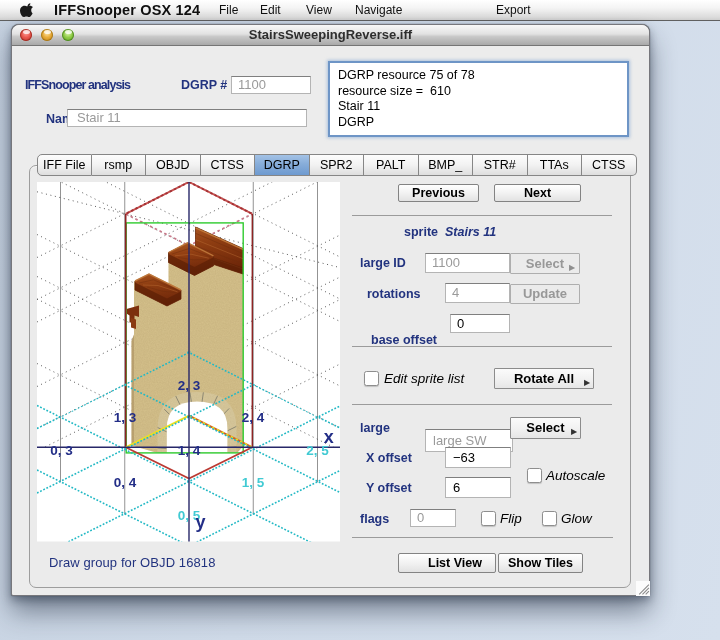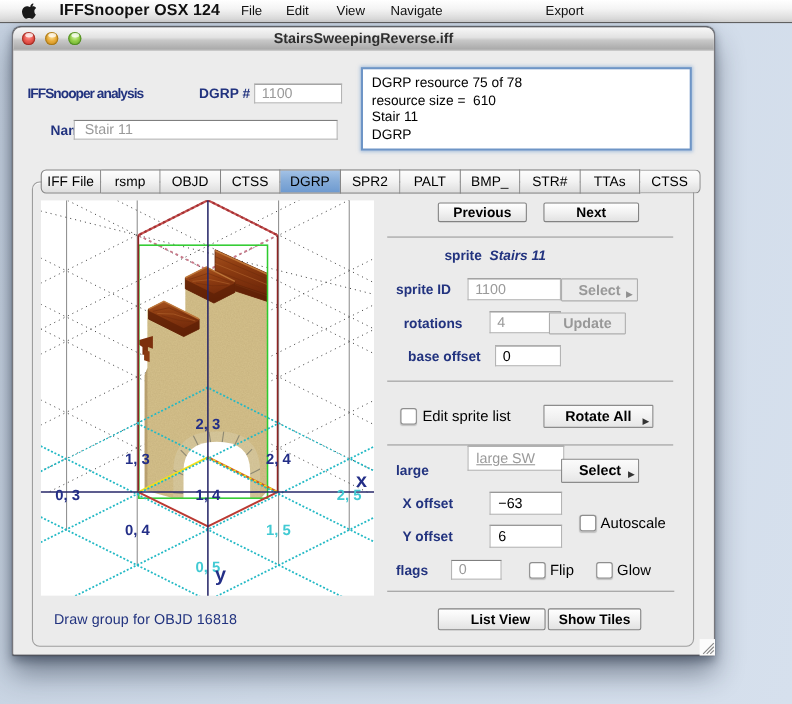--- a/index.html
+++ b/index.html
@@ -40,21 +40,21 @@
        border:1px solid #838383;border-radius:2px;text-align:center;
        font-size:12.5px;font-weight:bold;color:#000;}
   .rbtn{position:absolute;z-index:3;background:linear-gradient(#fbfbfb 0%,#f1f1f1 55%,#e6e6e6 100%);
        border:1px solid #8c8c8c;border-radius:1px;text-align:center;
        font-size:13px;font-weight:bold;color:#000;}
   .rbtn.dis{color:#989898;border-color:#aeaeae;background:#ebebeb;font-weight:bold;}
   .arrow{position:absolute;z-index:4;font-size:8px;color:#999;}
   .sep{position:absolute;z-index:3;height:1px;background:#9b9b9b;}
   .cb{position:absolute;z-index:3;width:13px;height:13px;background:#fff;border:1px solid #8e8e8e;
       border-radius:2.5px;box-shadow:0 1px 1px rgba(0,0,0,.18);}
-  .blab{position:absolute;z-index:3;font-size:13.5px;font-weight:normal;color:#000;white-space:pre;}
+  .blab{position:absolute;z-index:3;font-size:13.5px;font-weight:normal;color:#000;white-space:pre;font-style:italic;}
   
   #tabs{position:absolute;left:37px;top:154px;height:22px;display:flex;z-index:5;}
   #tabs .t{height:20px;line-height:21px;border:1px solid #868686;border-left:none;
      background:linear-gradient(#fdfdfd 0%,#f2f2f2 50%,#dedede 100%);
      font-size:12.5px;text-align:center;color:#000;}
   #tabs .t.first{border-left:1px solid #868686;border-radius:5px 0 0 5px;}
   #tabs .t.last{border-radius:0 5px 5px 0;}
   #tabs .t.sel{background:linear-gradient(#a3c2e6 0%,#87add9 45%,#6e9ad0 100%);}
   #grpbox{position:absolute;z-index:1;left:29px;top:165px;width:600px;height:421px;
      border:1px solid #9d9d9d;border-radius:7px;background:#ebebeb;
@@ -252,39 +252,39 @@
       <text x="189" y="519.6" text-anchor="middle" font-size="13.5" font-weight="bold" fill="#41cad3">0, 5</text>
       <text x="328.7" y="442.5" text-anchor="middle" font-size="18" font-weight="bold" fill="#232e87">x</text>
       <text x="200.5" y="528" text-anchor="middle" font-size="18" font-weight="bold" fill="#232e87">y</text>
 </svg></div>
 
 <div class="btn" style="left:398px;top:184px;width:79px;height:16px;line-height:16px;">Previous</div>
 <div class="btn" style="left:494px;top:184px;width:85px;height:16px;line-height:16px;">Next</div>
 <div class="sep" style="left:352px;top:215px;width:260px;"></div>
 
 <span class="abs nav" style="left:360px;top:225px;margin-left:44px;">sprite  <i>Stairs 11</i></span>
-<span class="abs nav" style="left:360px;top:256px;">sprite ID</span>
+<span class="abs nav" style="left:360px;top:256px;">large ID</span>
 <div class="fld gray" style="left:425px;top:253px;width:77px;height:18px;padding-left:6px;line-height:18px;">1100</div>
 <div class="rbtn dis" style="left:510px;top:253px;width:68px;height:19px;line-height:19px;">Select</div>
 <span class="arrow" style="left:569px;top:263px;color:#8f8f8f;">▶</span>
 <span class="abs nav" style="left:367px;top:287px;">rotations</span>
 <div class="fld gray" style="left:445px;top:283px;width:57px;height:18px;padding-left:6px;line-height:18px;">4</div>
-<div class="rbtn dis" style="left:499px;top:284px;width:68px;height:18px;line-height:18px;">Update</div>
-<span class="abs nav" style="left:371px;top:317px;">base offset</span>
+<div class="rbtn dis" style="left:510px;top:284px;width:68px;height:18px;line-height:18px;">Update</div>
+<span class="abs nav" style="left:371px;top:333px;">base offset</span>
 <div class="fld" style="left:450px;top:314px;width:52px;height:17px;padding-left:6px;">0</div>
 
 <div class="sep" style="left:352px;top:346px;width:260px;"></div>
 <div class="cb" style="left:364px;top:371px;"></div>
 <span class="blab" style="left:384px;top:371px;">Edit sprite list</span>
 <div class="rbtn" style="left:494px;top:368px;width:98px;height:19px;line-height:19px;">Rotate All</div>
 <span class="arrow" style="left:584px;top:378px;color:#333;">▶</span>
 <div class="sep" style="left:352px;top:404px;width:260px;"></div>
 
 <span class="abs nav" style="left:360px;top:421px;">large</span>
-<div class="fld gray" style="left:425px;top:405px;width:79px;height:21px;padding-left:7px;line-height:21px;text-decoration:underline;">large SW</div>
+<div class="fld gray" style="left:425px;top:429px;width:79px;height:21px;padding-left:7px;line-height:21px;">large SW</div>
 <div class="rbtn" style="left:510px;top:417px;width:69px;height:20px;line-height:20px;">Select</div>
 <span class="arrow" style="left:571px;top:427px;color:#333;">▶</span>
 <span class="abs nav" style="left:366px;top:451px;">X offset</span>
 <div class="fld" style="left:445px;top:447px;width:57px;height:19px;padding-left:7px;line-height:19px;">−63</div>
 <div class="cb" style="left:527px;top:468px;"></div>
 <span class="blab" style="left:546px;top:468px;">Autoscale</span>
 <span class="abs nav" style="left:366px;top:481px;">Y offset</span>
 <div class="fld" style="left:445px;top:477px;width:57px;height:19px;padding-left:7px;line-height:19px;">6</div>
 <span class="abs nav" style="left:360px;top:512px;">flags</span>
 <div class="fld gray" style="left:410px;top:509px;width:38px;height:16px;padding-left:6px;line-height:16px;">0</div>

